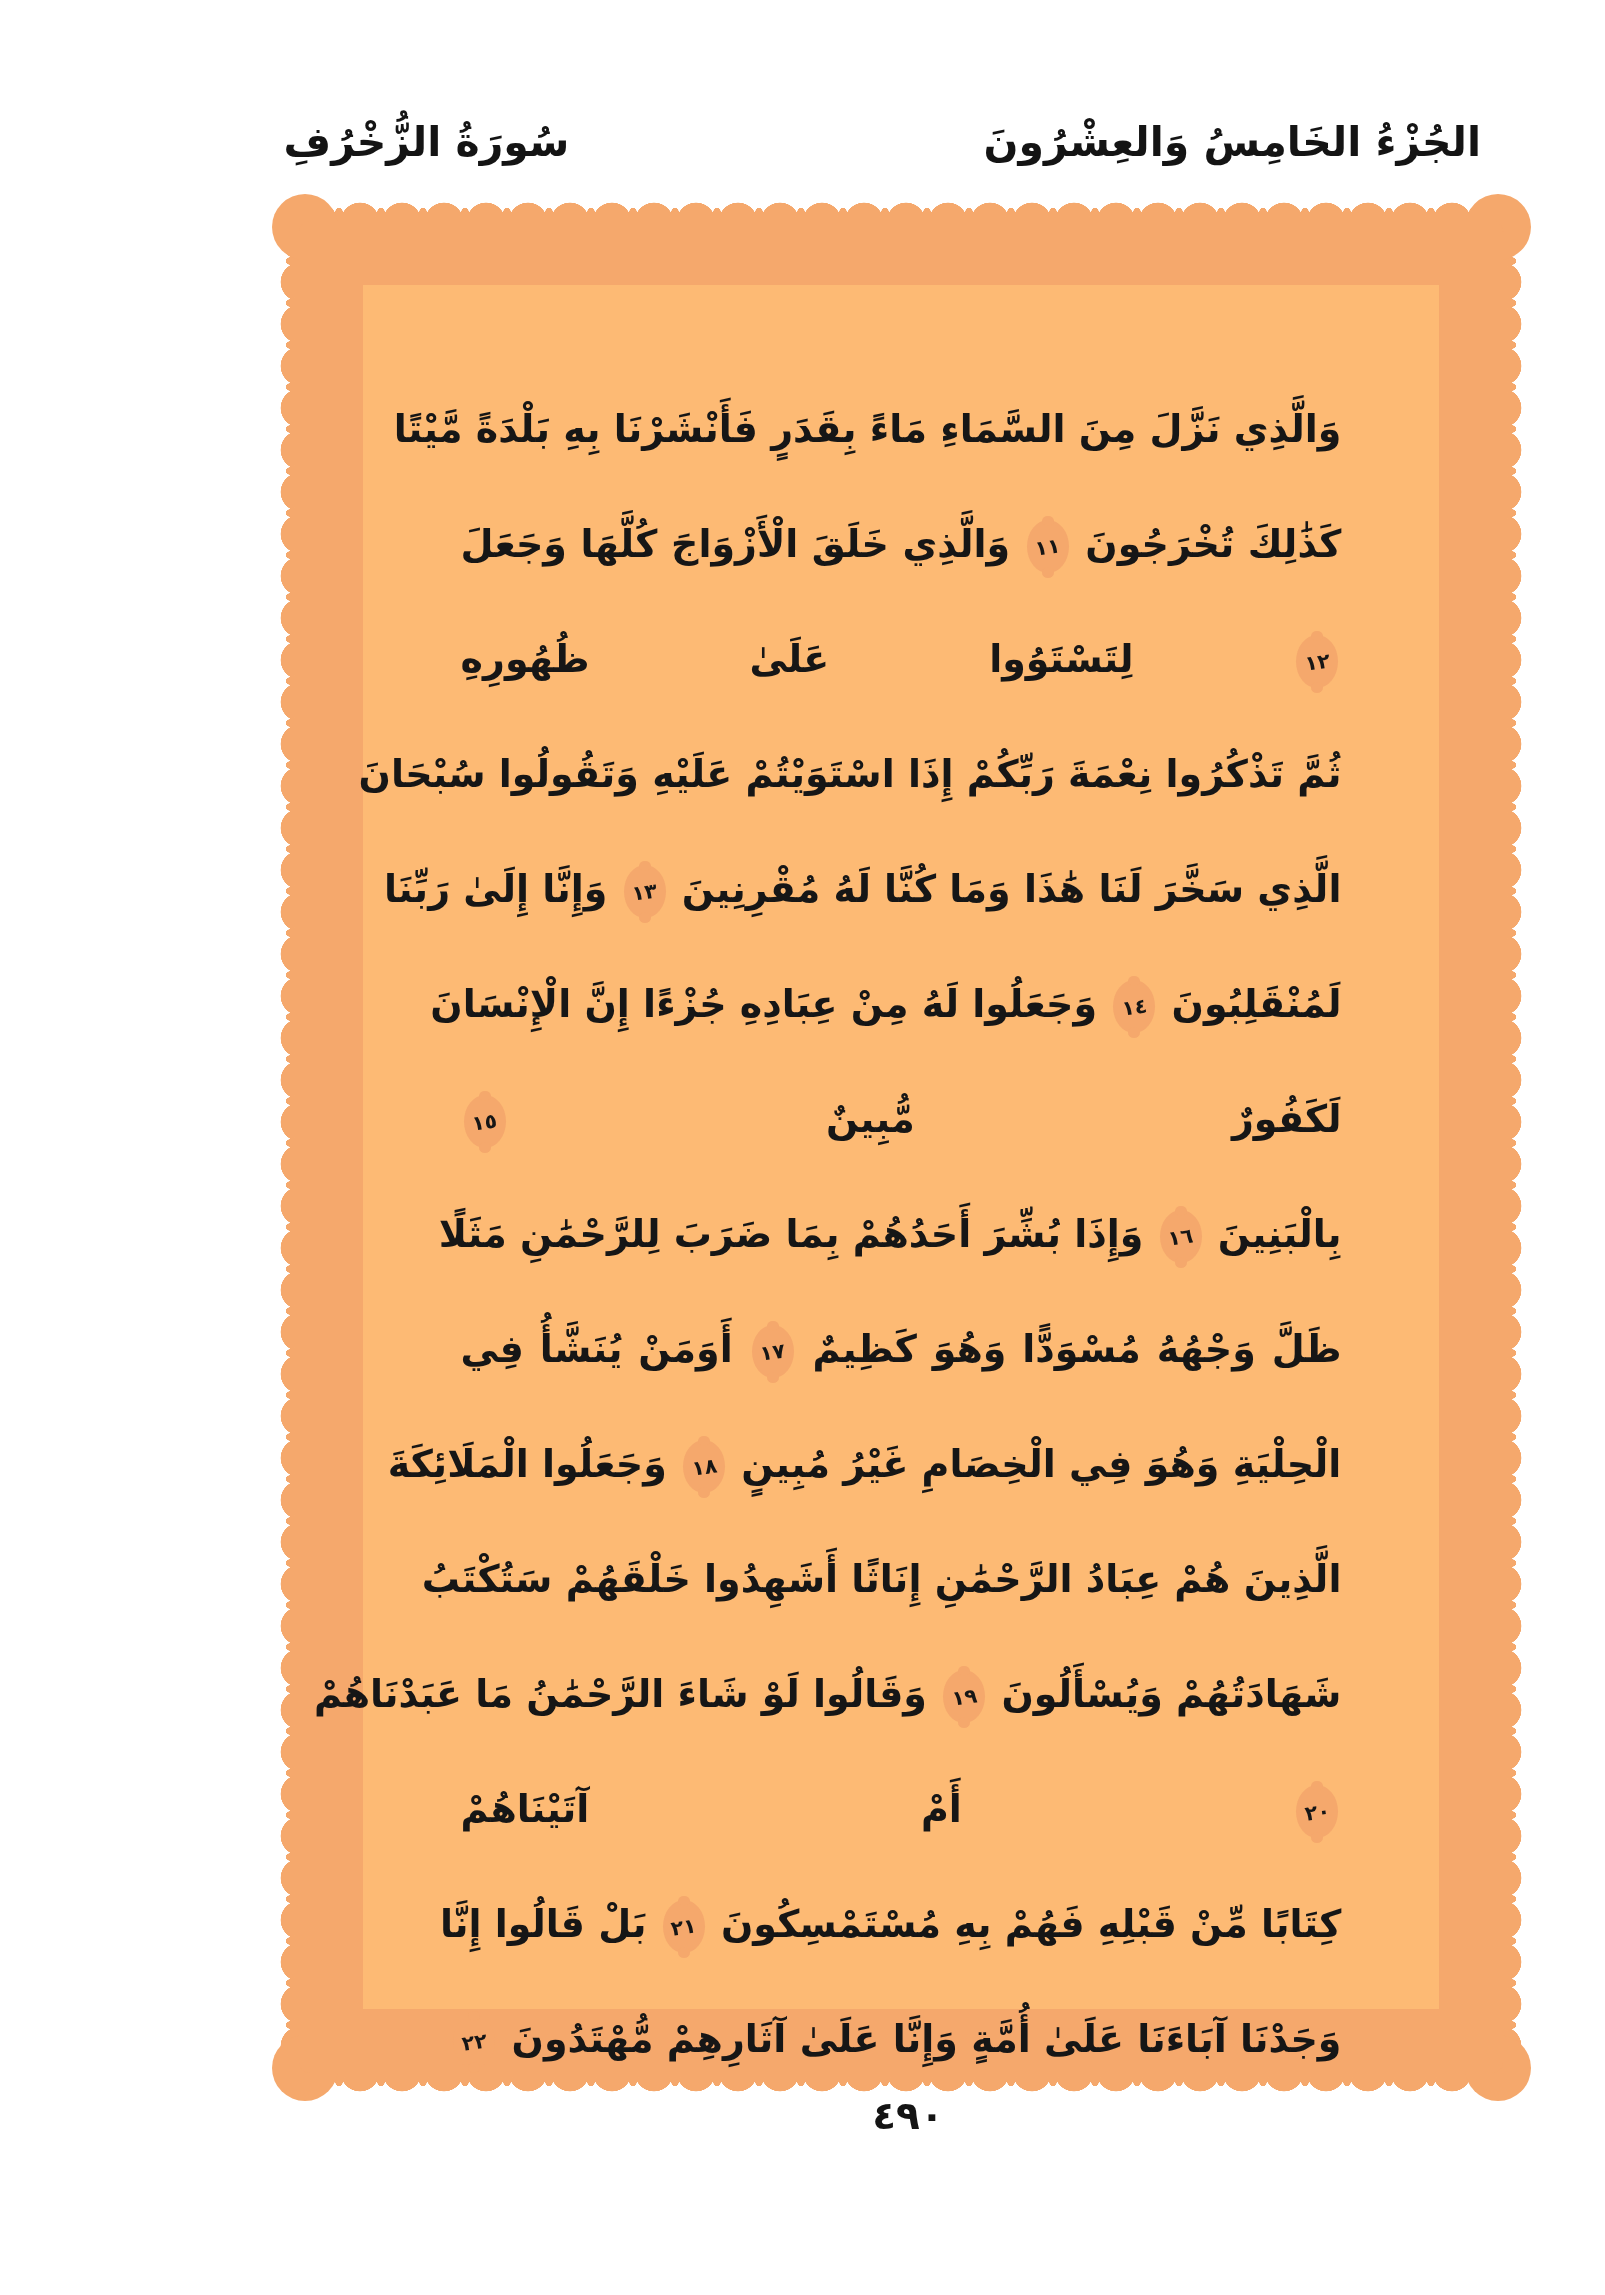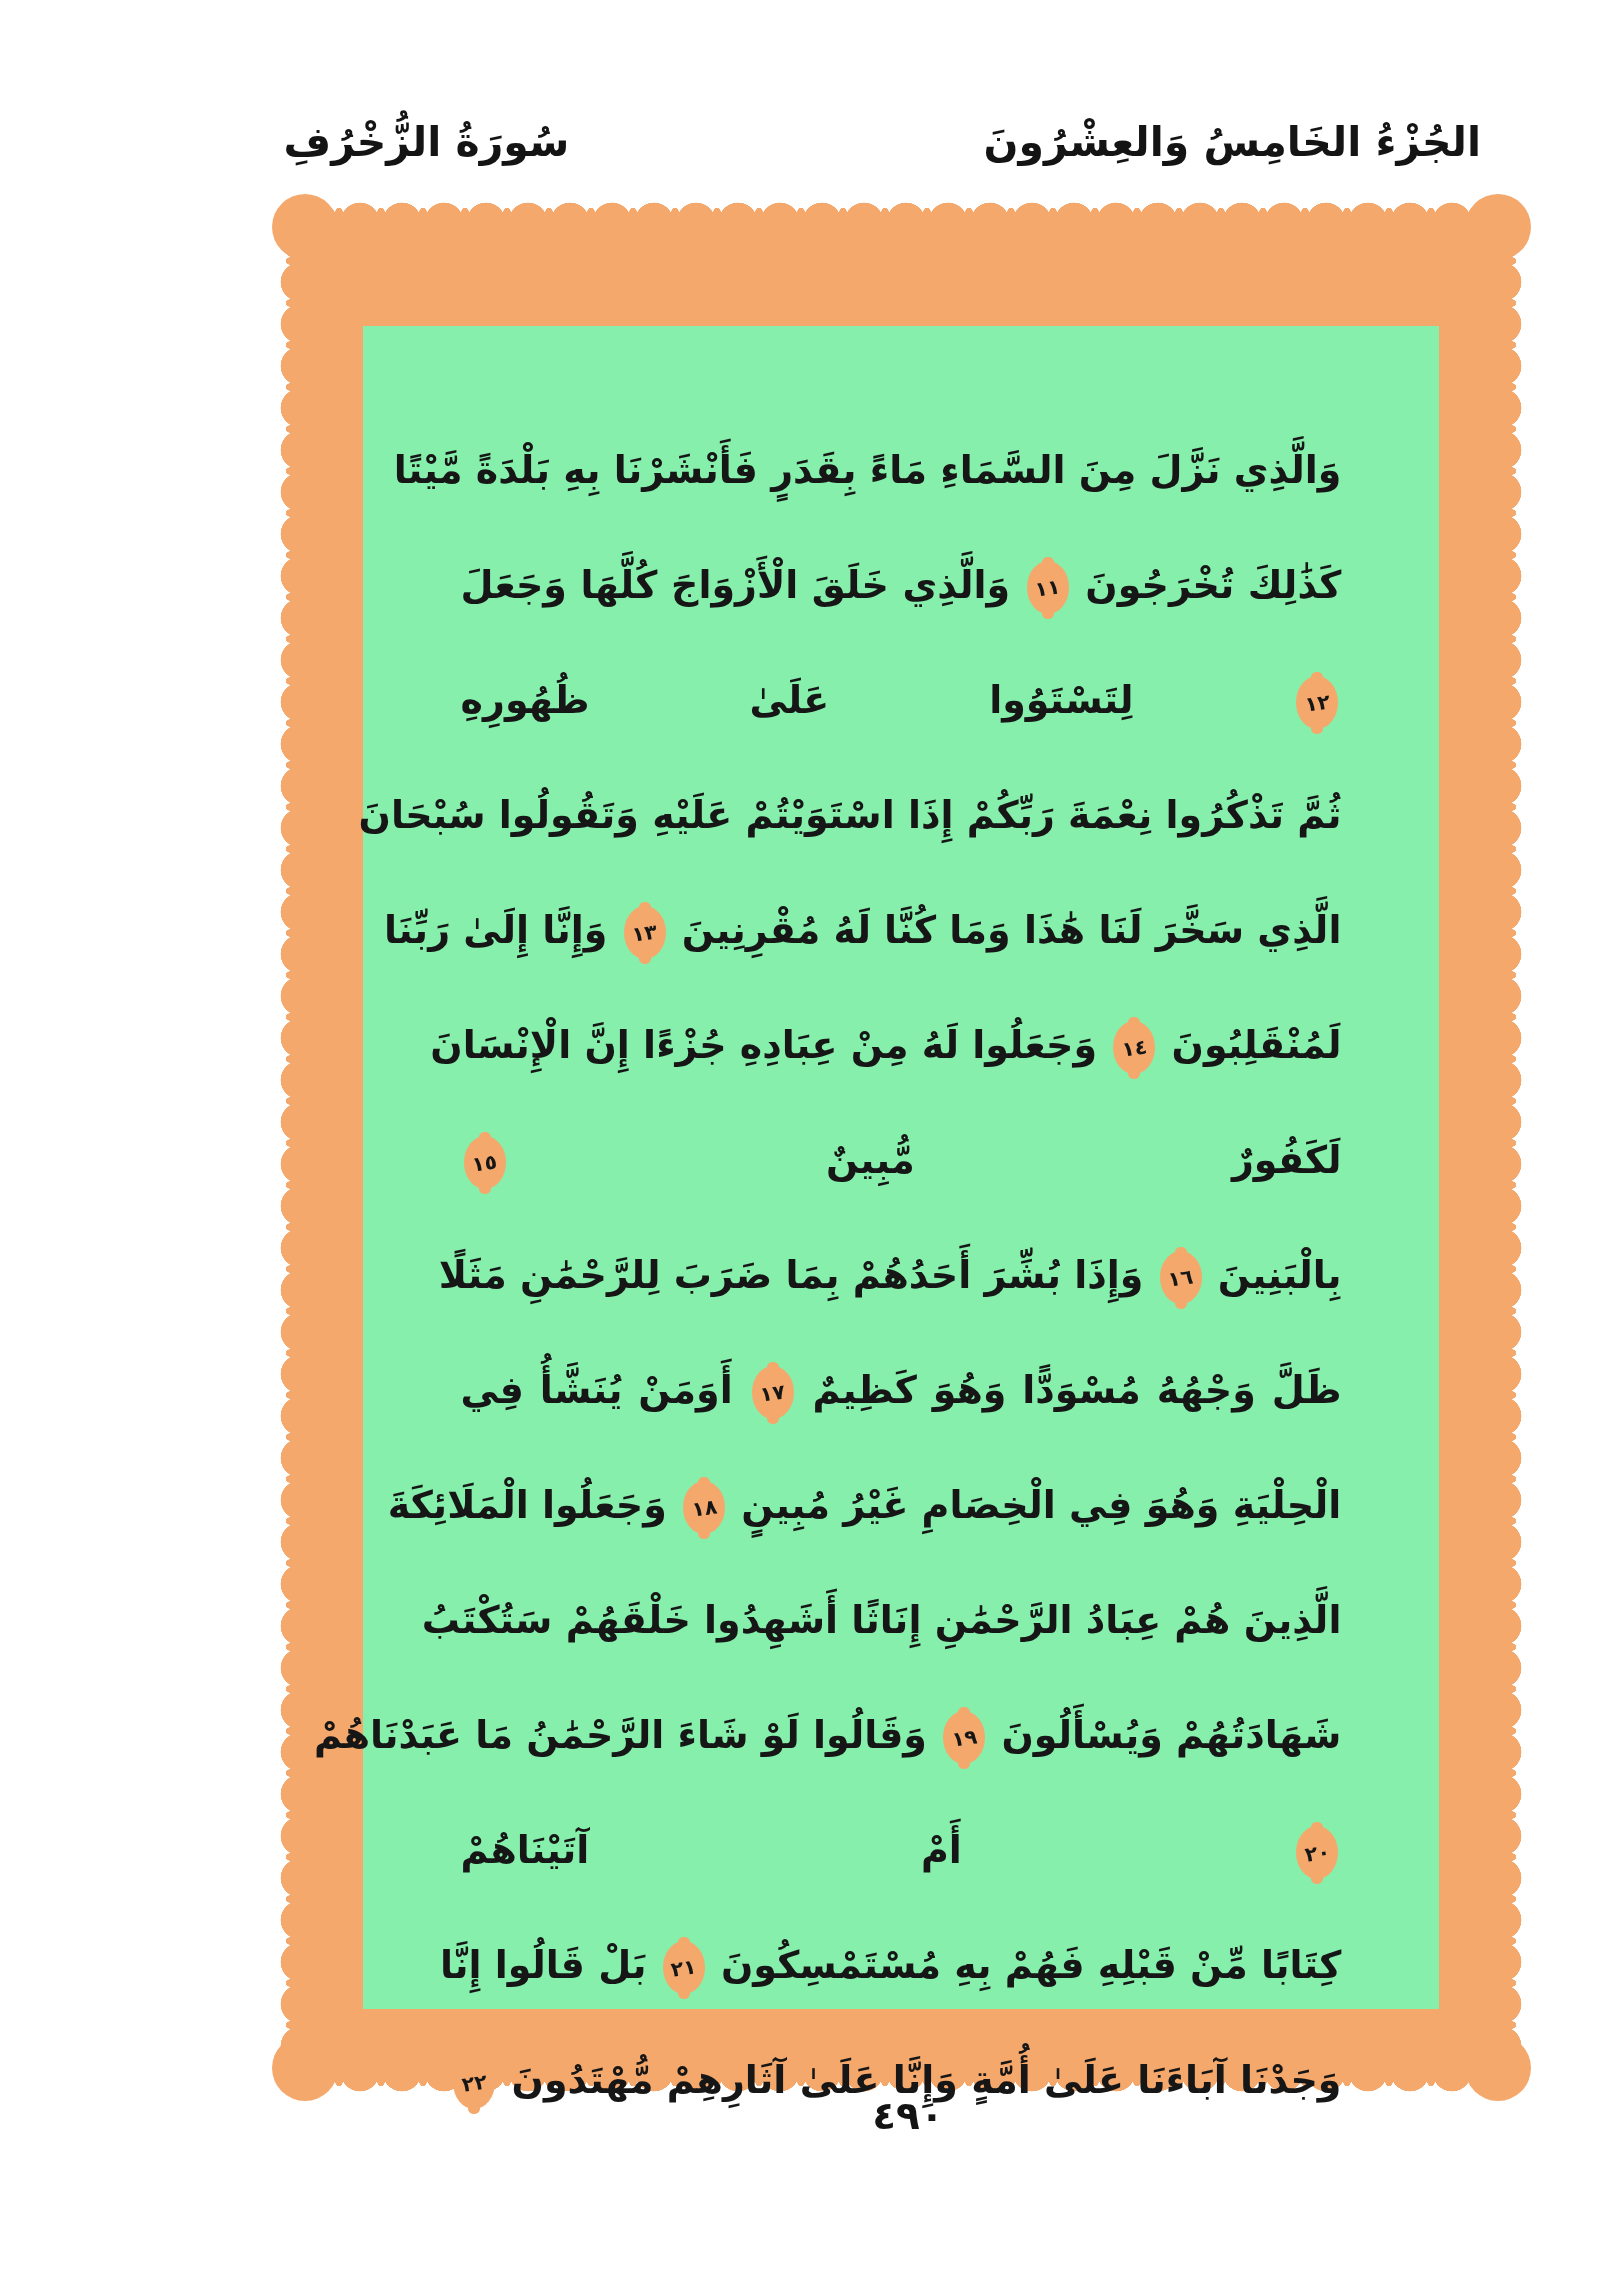--- a/index.html
+++ b/index.html
@@ -20,21 +20,21 @@
   .hdr {
     font-size:41px; font-weight:bold; color:#141414;
     white-space:nowrap; line-height:1.5;
   }
   .hdr.right { margin-right:45px; }  
   .hdr.left  { margin-left:7.6px;  }  
 
   
   .frame { position:absolute; left:276px; top:198px; width:1250px; height:1898px; }
   .band  { position:absolute; inset:22.7px; background:#F5A86C; border-radius:10.6px; }
-  .hole  { position:absolute; inset:87px; background:#86efac;margin-top:41px; }
+  .hole  { position:absolute; inset:87px; background:#fdba74; }
 
   .corner { position:absolute; width:66px; height:66px; background:#F5A86C; border-radius:50%; }
   .corner.tl { left:-4.5px;  top:-4.5px; }
   .corner.tr { right:-4.5px; top:-4.5px; }
   .corner.bl { left:-4.5px;  bottom:-4.5px; }
   .corner.br { right:-4.5px; bottom:-4.5px; }
 
   .scallop { position:absolute; }
   .scallop.top {
     top:0; left:21px; right:21px; height:24px;

